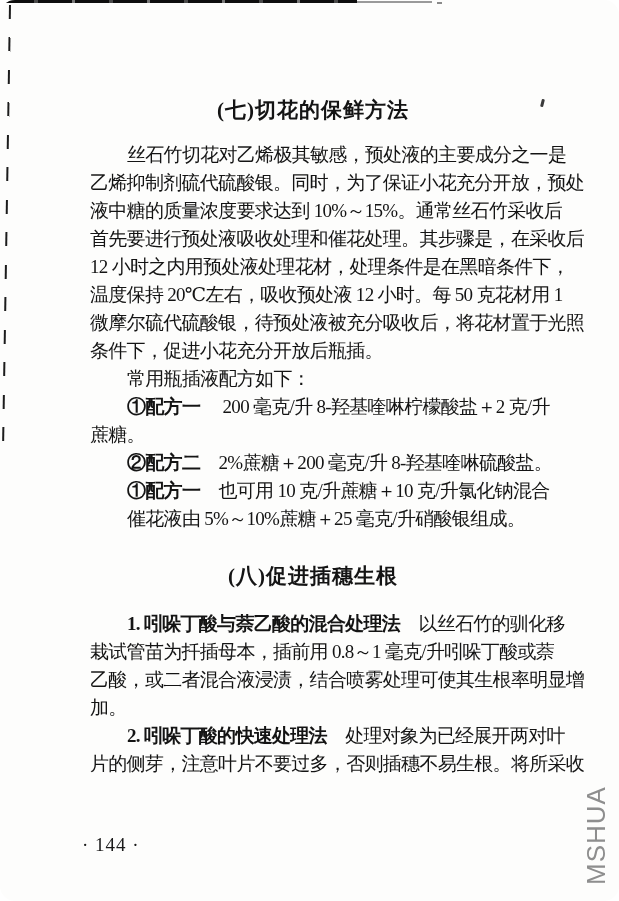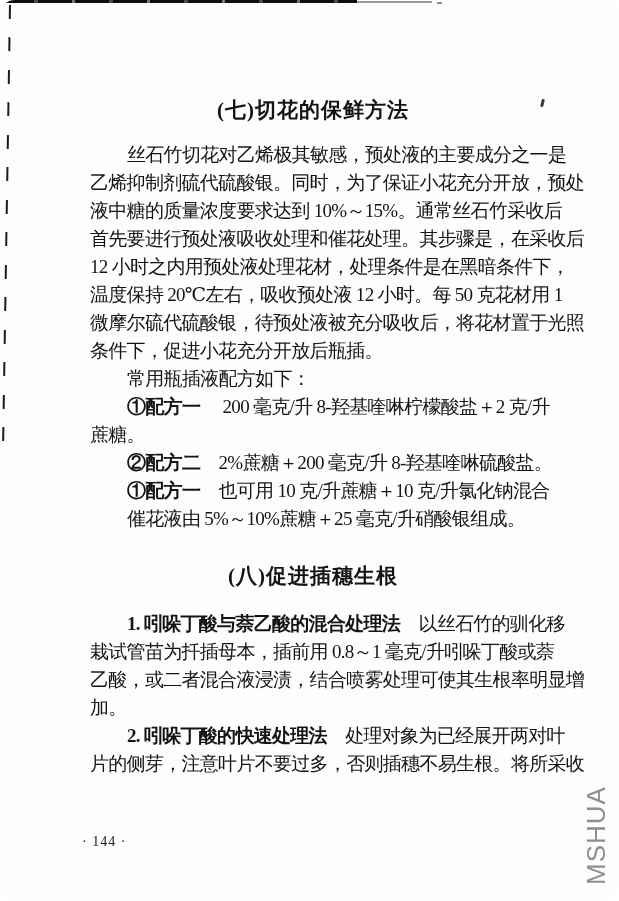--- a/index.html
+++ b/index.html
@@ -50,21 +50,21 @@
     height: 28px; line-height: 28px;
     font-size: 19px; letter-spacing: -0.7px;
     white-space: pre;
     margin-left: 27px;
   }
   .line.indent { padding-left: 37px; }
   .b { font-weight: bold; }
   
   .page-number {
     position: absolute; left: 82px; top: 834px;
-    font-size: 14px; letter-spacing: 1px; color: #1a1a1a; white-space: pre;
+    font-size: 19px; letter-spacing: 1px; color: #1a1a1a; white-space: pre;
   }
   
   .watermark {
     position: absolute; left: 538px; top: 820px; width: 116px;
     transform: rotate(-90deg); transform-origin: center center;
     color: #8e8e8e; font-size: 26px; letter-spacing: 1px;
     font-family: "Liberation Sans", "DejaVu Sans", sans-serif;
     text-align: center;
   }
 </style>

